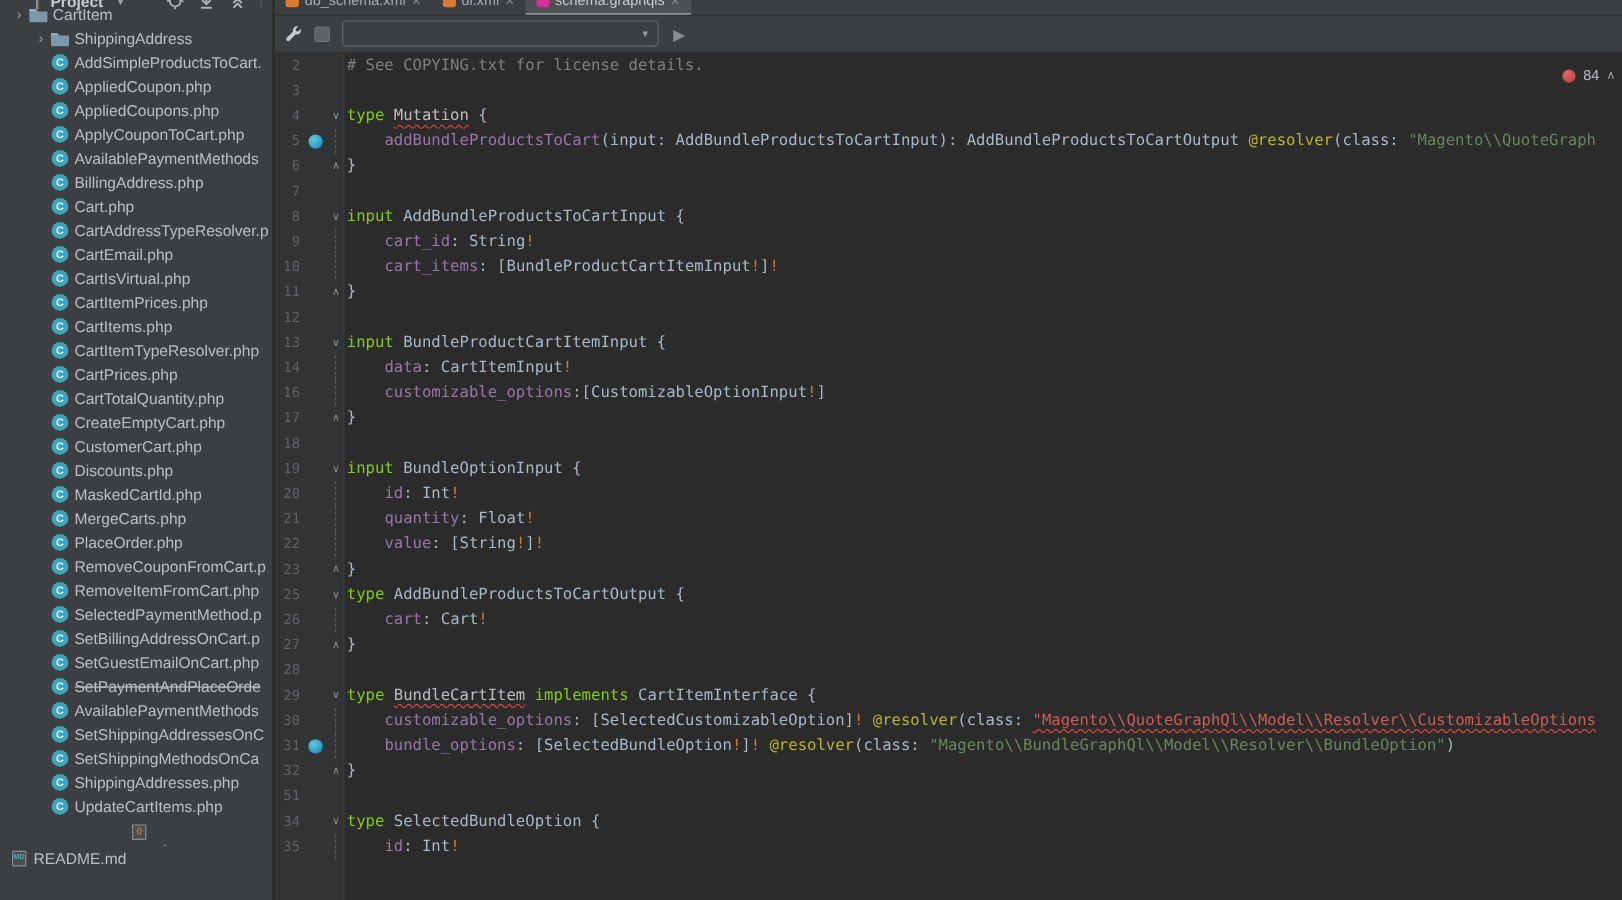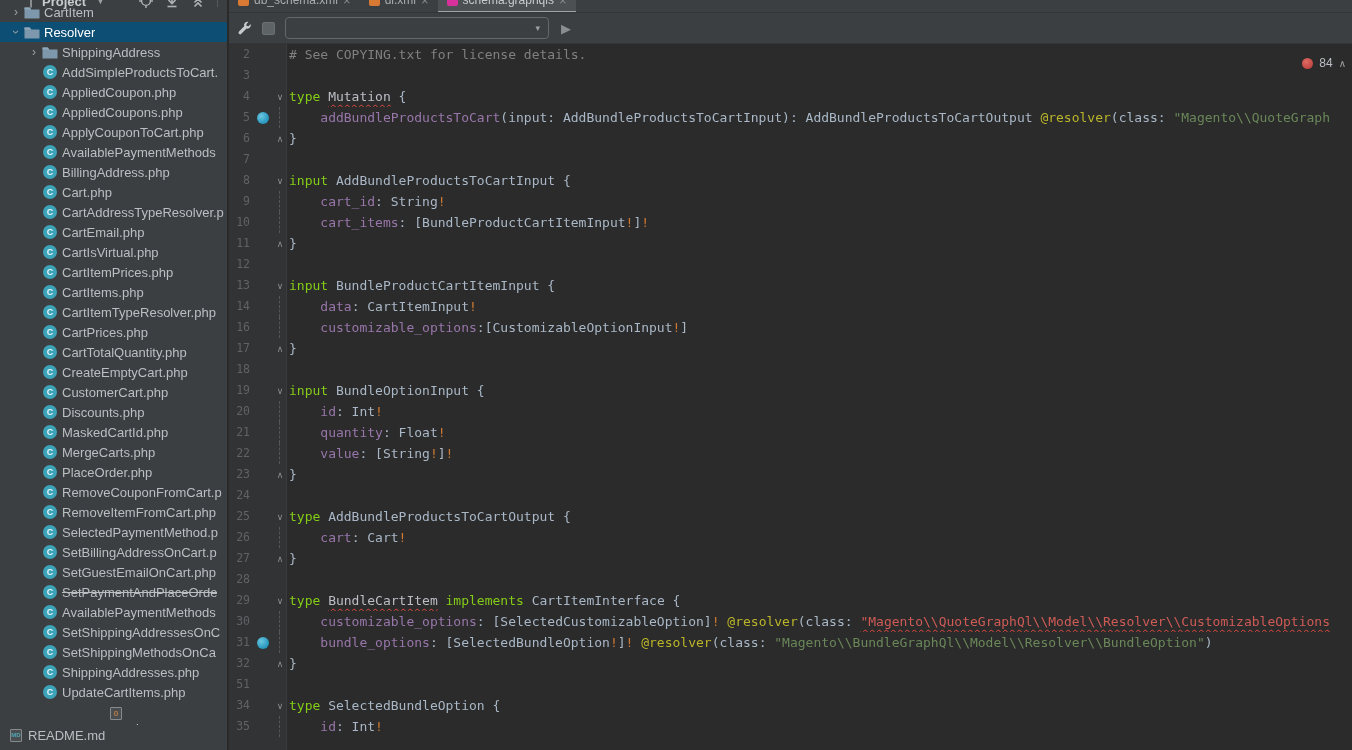--- a/index.html
+++ b/index.html
@@ -159,30 +159,20 @@
         <div class="tree-row" style="padding-left: 8px;">
           <span class="arrow-cell"><span>›</span></span>
           <span class="tree-icon">
             <svg width="16" height="13" viewBox="0 0 16 13">
               <path d="M0.5 1.5h5.2l1.6 2H15.5v9H0.5z" fill="#7D98AC"></path>
               <path d="M0.5 1.5h5.2l1.6 2H0.5z" fill="#8FA8BA"></path>
             </svg>
           </span>
           <span class="tree-label">CartItem</span>
         </div>
-        <div class="tree-row selected" style="padding-left: 8px;">
-          <span class="arrow-cell"><span class="arrow-down">›</span></span>
-          <span class="tree-icon">
-            <svg width="16" height="13" viewBox="0 0 16 13">
-              <path d="M0.5 1.5h5.2l1.6 2H15.5v9H0.5z" fill="#7D98AC"></path>
-              <path d="M0.5 1.5h5.2l1.6 2H0.5z" fill="#8FA8BA"></path>
-            </svg>
-          </span>
-          <span class="tree-label">Resolver</span>
-        </div>
         <div class="tree-row" style="padding-left: 26px;">
           <span class="arrow-cell"><span>›</span></span>
           <span class="tree-icon">
             <svg width="16" height="13" viewBox="0 0 16 13">
               <path d="M0.5 1.5h5.2l1.6 2H15.5v9H0.5z" fill="#7D98AC"></path>
               <path d="M0.5 1.5h5.2l1.6 2H0.5z" fill="#8FA8BA"></path>
             </svg>
           </span>
           <span class="tree-label">ShippingAddress</span>
         </div>
@@ -607,26 +597,20 @@
             </span>
             <pre class="ct"><span class="tk-t">    </span><span class="tk-f">value</span><span class="tk-t">: [String</span><span class="tk-b">!</span><span class="tk-t">]</span><span class="tk-b">!</span></pre>
           </div>
           <div class="cl">
             <span class="ln">23</span>
             <span class="mk"></span>
             <span class="fd">∧</span>
             <pre class="ct"><span class="tk-t">}</span></pre>
           </div>
           <div class="cl">
-            <span class="ln">24</span>
-            <span class="mk"></span>
-            <span class="fd"></span>
-            <pre class="ct"></pre>
-          </div>
-          <div class="cl">
             <span class="ln">25</span>
             <span class="mk"></span>
             <span class="fd">∨</span>
             <pre class="ct"><span class="tk-k">type </span><span class="tk-t">AddBundleProductsToCartOutput {</span></pre>
           </div>
           <div class="cl">
             <span class="ln">26</span>
             <span class="mk"></span>
             <span class="fd">
               <span class="fold-line"></span>

